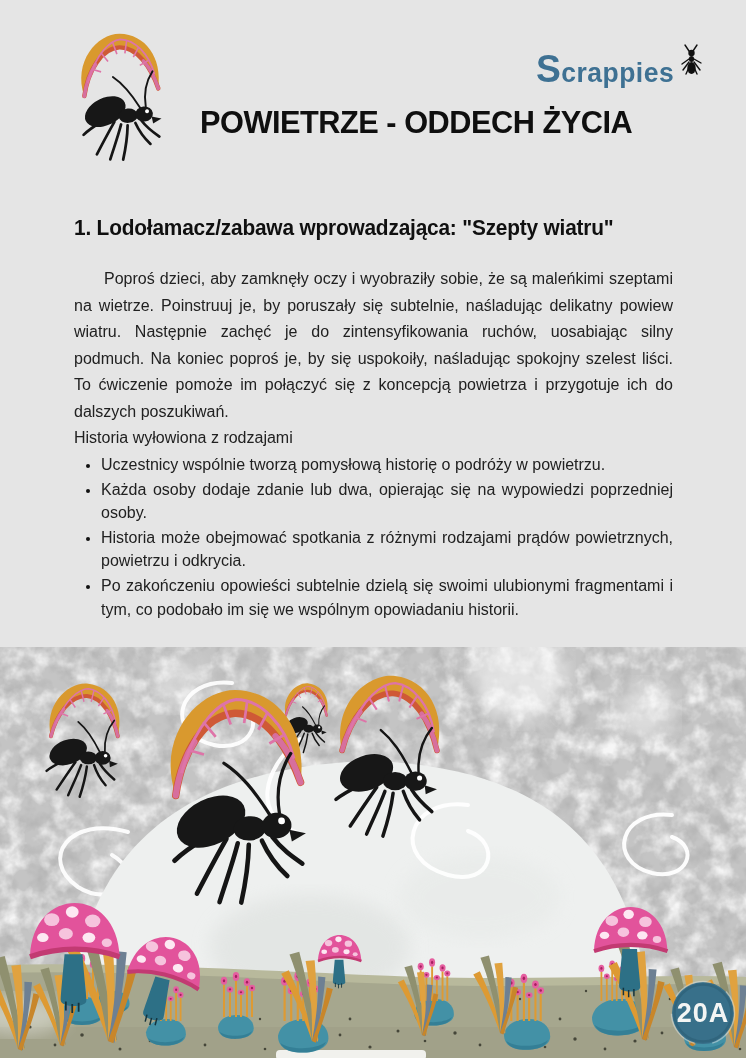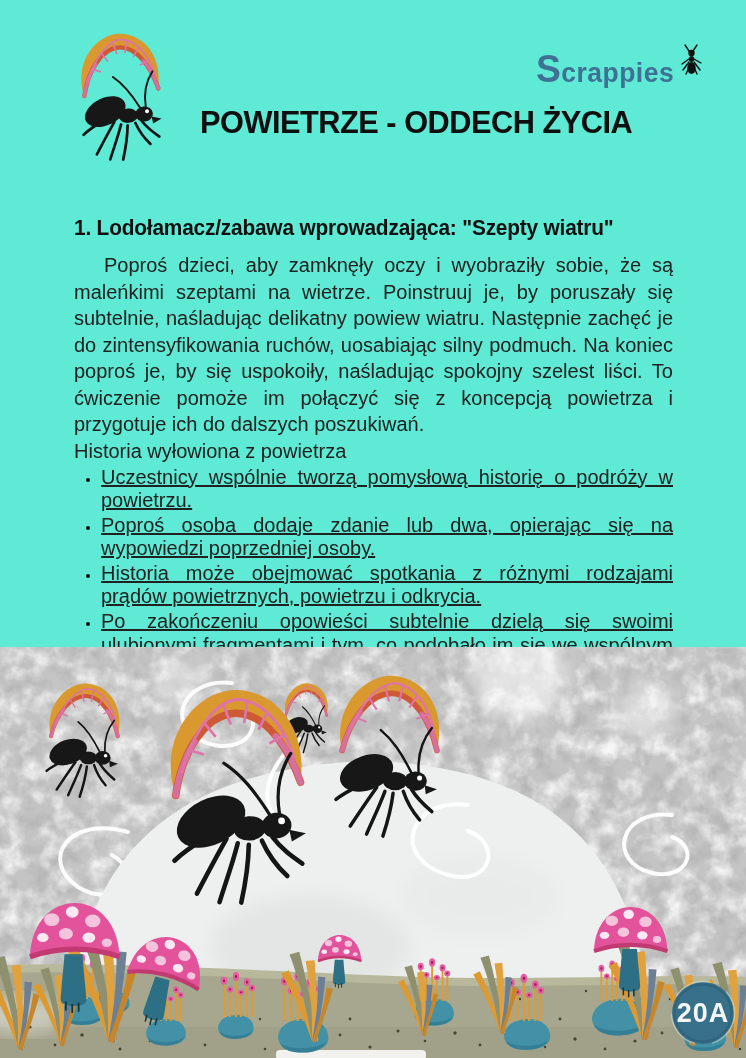--- a/index.html
+++ b/index.html
@@ -1,42 +1,42 @@
 <!DOCTYPE html>
 <html lang="pl"><head>
 <meta charset="utf-8">
 <style>
   html,body{margin:0;padding:0;background:#ffffff;}
   .page{
-    position:relative;width:746px;height:1058px;overflow:hidden;background:#5eead4;
+    position:relative;width:746px;height:1058px;overflow:hidden;background:#e5e5e5;
     font-family:"Liberation Sans",sans-serif;color:#1c1c1c;
   }
   
   .logo-ant{position:absolute;left:58px;top:28px;width:160px;height:140px;}
   .brand{position:absolute;left:536px;top:50px;display:flex;align-items:flex-start;}
   .brand-text{
     font-weight:700;color:#3e7193;font-size:27px;letter-spacing:.5px;line-height:1;
     transform:scaleX(.98);transform-origin:left top;
   }
   .brand-text::first-letter{font-size:38px;}
   .brand-ant{margin-left:2px;margin-top:-6px;}
   .page-title{
     position:absolute;left:200px;top:104px;font-size:32px;font-weight:700;color:#0f0f0f;
     letter-spacing:-.5px;transform:scaleX(.96);transform-origin:left top;white-space:nowrap;
   }
   
   .section-heading{
     position:absolute;left:74px;top:216px;font-size:21.5px;font-weight:700;color:#101010;
     letter-spacing:-.2px;transform:scaleX(.97);transform-origin:left top;white-space:nowrap;
   }
-  .body-block{position:absolute;left:74px;top:252px;width:599px;font-size:20px;color:#212121;}
+  .body-block{position:absolute;left:74px;top:266px;width:599px;font-size:16px;color:#212121;}
   .body-par{margin:0;text-align:justify;line-height:26.5px;text-indent:30px;}
   .body-sub{margin:0;line-height:26px;}
   .bullets{margin:2px 0 0;padding-left:27px;}
-  .bullets li{line-height:23.6px;text-align:justify;margin:0 0 1px;text-decoration:underline;}
+  .bullets li{line-height:23.6px;text-align:justify;margin:0 0 1px;}
   .bullets li::marker{color:#111;font-size:14px;}
   
   .illustration{position:absolute;left:0;top:647px;width:746px;height:411px;}
   .hidden-defs{position:absolute;width:0;height:0;overflow:hidden;}
   svg text.badge-txt{
     font-family:"Liberation Sans",sans-serif;font-weight:700;font-size:27px;fill:#f3f5f4;letter-spacing:1px;
   }
 </style>
 </head>
 <body>
@@ -146,24 +146,24 @@
       <ellipse cx="12.5" cy="24" rx="4.2" ry="6" fill="#101010"></ellipse>
     </svg>
   </div>
 
   <div class="page-title">POWIETRZE - ODDECH ŻYCIA</div>
 
   <div class="section-heading">1. Lodołamacz/zabawa wprowadzająca: "Szepty wiatru"</div>
 
   <div class="body-block">
     <p class="body-par">Poproś dzieci, aby zamknęły oczy i wyobraziły sobie, że są maleńkimi szeptami na wietrze. Poinstruuj je, by poruszały się subtelnie, naśladując delikatny powiew wiatru. Następnie zachęć je do zintensyfikowania ruchów, uosabiając silny podmuch. Na koniec poproś je, by się uspokoiły, naśladując spokojny szelest liści. To ćwiczenie pomoże im połączyć się z koncepcją powietrza i przygotuje ich do dalszych poszukiwań.</p>
-    <p class="body-sub">Historia wyłowiona z powietrza</p>
+    <p class="body-sub">Historia wyłowiona z rodzajami</p>
     <ul class="bullets">
       <li>Uczestnicy wspólnie tworzą pomysłową historię o podróży w powietrzu.</li>
-      <li>Poproś osoba dodaje zdanie lub dwa, opierając się na wypowiedzi poprzedniej osoby.</li>
+      <li>Każda osoby dodaje zdanie lub dwa, opierając się na wypowiedzi poprzedniej osoby.</li>
       <li>Historia może obejmować spotkania z różnymi rodzajami prądów powietrznych, powietrzu i odkrycia.</li>
       <li>Po zakończeniu opowieści subtelnie dzielą się swoimi ulubionymi fragmentami i tym, co podobało im się we wspólnym opowiadaniu historii.</li>
     </ul>
   </div>
 
   <svg class="illustration" viewBox="0 0 746 411">
 
     <g>
       <rect x="0" y="0" width="746" height="411" fill="#c4c4c4"></rect>
       <rect x="0" y="0" width="746" height="411" fill="#ffffff" filter="url(#mottleWhite)" opacity=".85"></rect>

